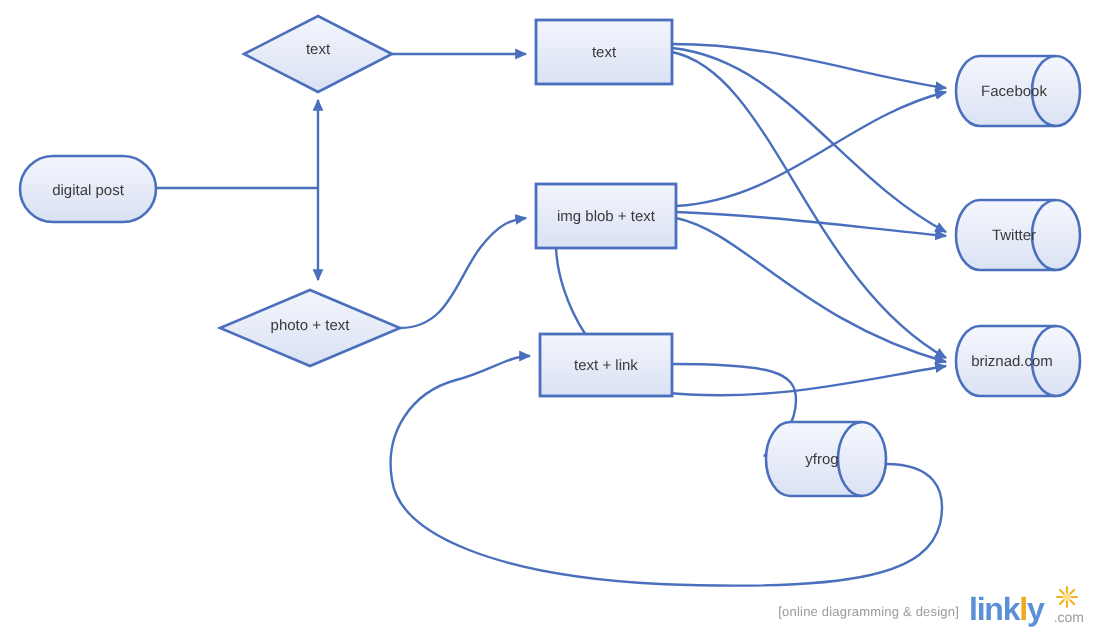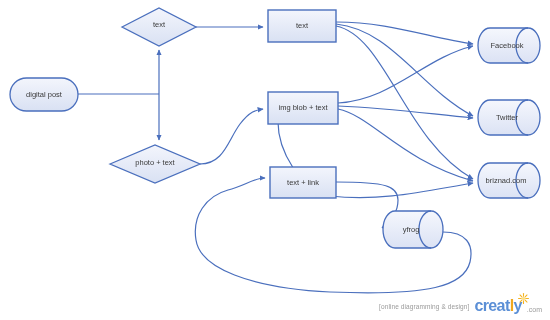--- a/index.html
+++ b/index.html
@@ -174,21 +174,21 @@
   <g>
     <path d="M 395 211 L 431 211 A 12 18.5 0 0 1 431 248 L 395 248 A 12 18.5 0 0 1 395 211 Z" fill="url(#cylGrad)" stroke="#4a6fbd" stroke-width="1.3"></path>
     <path d="M 431 211 A 12 18.5 0 0 0 431 248" fill="none" stroke="#4a6fbd" stroke-width="1.3"></path>
     <text class="node-label" x="411" y="230">yfrog</text>
   </g>
 </svg>
 
 <div class="watermark">
   <span class="wm-tag">[online diagramming &amp; design]</span>
   <span class="wm-logo">
-    <span class="wm-a">creat</span><span class="wm-b">l</span><span class="wm-c">y</span>
+    <span class="wm-a">link</span><span class="wm-b">l</span><span class="wm-c">y</span>
     <svg class="wm-spark" viewBox="0 0 20 20">
       <g stroke="#f5b321" stroke-width="2" stroke-linecap="round">
         <line x1="10" y1="1" x2="10" y2="6"></line>
         <line x1="10" y1="14" x2="10" y2="19"></line>
         <line x1="1" y1="10" x2="6" y2="10"></line>
         <line x1="14" y1="10" x2="19" y2="10"></line>
         <line x1="3.6" y1="3.6" x2="7" y2="7"></line>
         <line x1="13" y1="13" x2="16.4" y2="16.4"></line>
         <line x1="16.4" y1="3.6" x2="13" y2="7"></line>
         <line x1="7" y1="13" x2="3.6" y2="16.4"></line>

